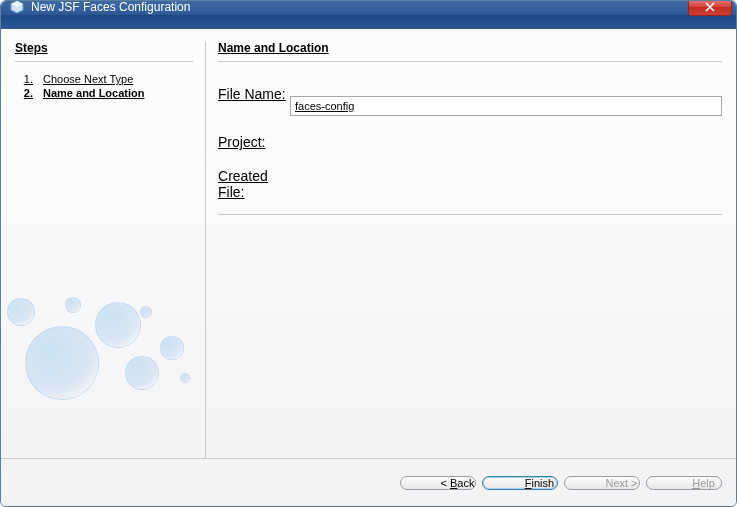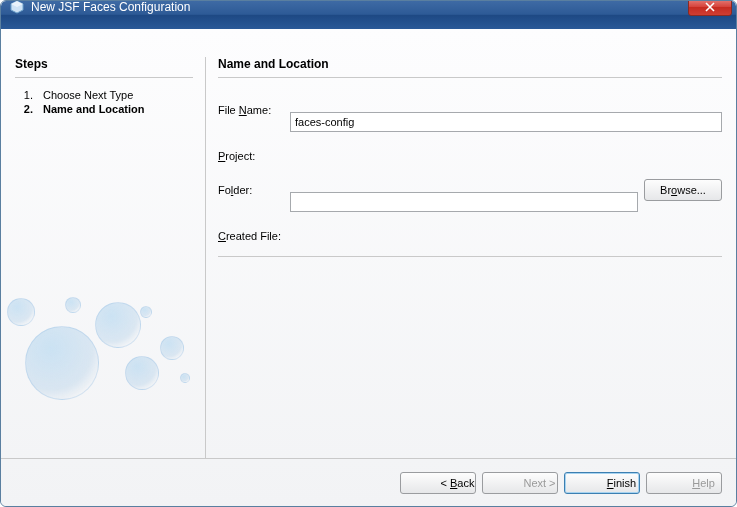--- a/index.html
+++ b/index.html
@@ -47,22 +47,23 @@
   display: flex;
   flex-direction: column;
   background: linear-gradient(to bottom, #fdfdfe 0%, #f2f3f5 100%);
   border-radius: 0 0 5px 5px;
   position: relative;
   overflow: hidden;
 }
 .main {
   flex: 1;
   display: flex;
-  padding: 28px 14px 0 14px;
+  padding: 12px 14px 0 14px;
   gap: 0;
+  text-decoration: underline;
 }
 .steps-panel {
   width: 190px;
   padding-right: 12px;
   position: relative;
 }
 .steps-heading, .right-heading {
   font-weight: bold;
   font-size: 12px;
   padding-bottom: 6px;
@@ -82,21 +83,21 @@
 .divider-v {
   width: 1px;
   background: #c9c9c9;
   margin-right: 12px;
 }
 .form-panel { flex: 1; }
 .form-group { display: flex; align-items: center; margin-bottom: 6px; }
 .form-group.gap-above { margin-top: 18px; justify-content: space-between; }
 .form-label {
   width: 72px;
-  font-size: 11px;
+  font-size: 14px;
   color: #000;
 }
 .form-label .uchar { text-decoration: underline; }
 .text-input {
   flex: 1;
   height: 20px;
   border: 1px solid #a6a9ad;
   background: #fff;
   padding: 2px 4px;
   font-size: 11px;
@@ -127,25 +128,25 @@
   height: 48px;
   border-top: 1px solid #c9c9c9;
   display: flex;
   align-items: center;
   justify-content: flex-end;
   gap: 6px;
   padding: 0 14px;
   margin-top: auto;
 }
 .btn {
-  height: 22px;
+  height: 14px;
   min-width: 76px;
   background: linear-gradient(to bottom, #fdfdfd, #e6e7e9);
   border: 1px solid #9a9c9f;
-  border-radius: 3px;
+  border-radius: 10px;
   font-size: 11px;
   font-family: inherit;
   cursor: pointer;
   padding-left: 39px;
 }
 .btn.disabled {
   color: #9a9a9a;
   cursor: default;
 }
 .btn.default {
@@ -228,33 +229,28 @@
 
       <div class="form-group">
         <label class="form-label">File <span class="uchar">N</span>ame:</label>
         <input class="text-input" value="faces-config" style="">
       </div>
 
       <div class="form-group gap-above">
         <label class="form-label"><span class="uchar">P</span>roject:</label>
       </div>
 
-      <div class="form-group">
-        <label class="form-label">Fo<span class="uchar">l</span>der:</label>
-        <input class="text-input" value="" style="">
-        <button class="browse-btn">Br<span style="text-decoration:underline">o</span>wse...</button>
-      </div>
 
       <div class="form-group gap-above">
         <label class="form-label"><span class="uchar">C</span>reated File:</label>
       </div>
 
       <hr class="hr-sep">
     </div>
   </div>
 
   <div class="button-bar">
     <button class="btn">&lt; <span style="text-decoration:underline">B</span>ack</button>
+    <button class="btn default"><span style="text-decoration:underline">F</span>inish</button>
     <button class="btn disabled" disabled="">Next &gt;</button>
-    <button class="btn default"><span style="text-decoration:underline">F</span>inish</button>
     <button class="btn disabled" disabled=""><span style="text-decoration:underline">H</span>elp</button>
   </div>
 </div>
 
 </body></html>

